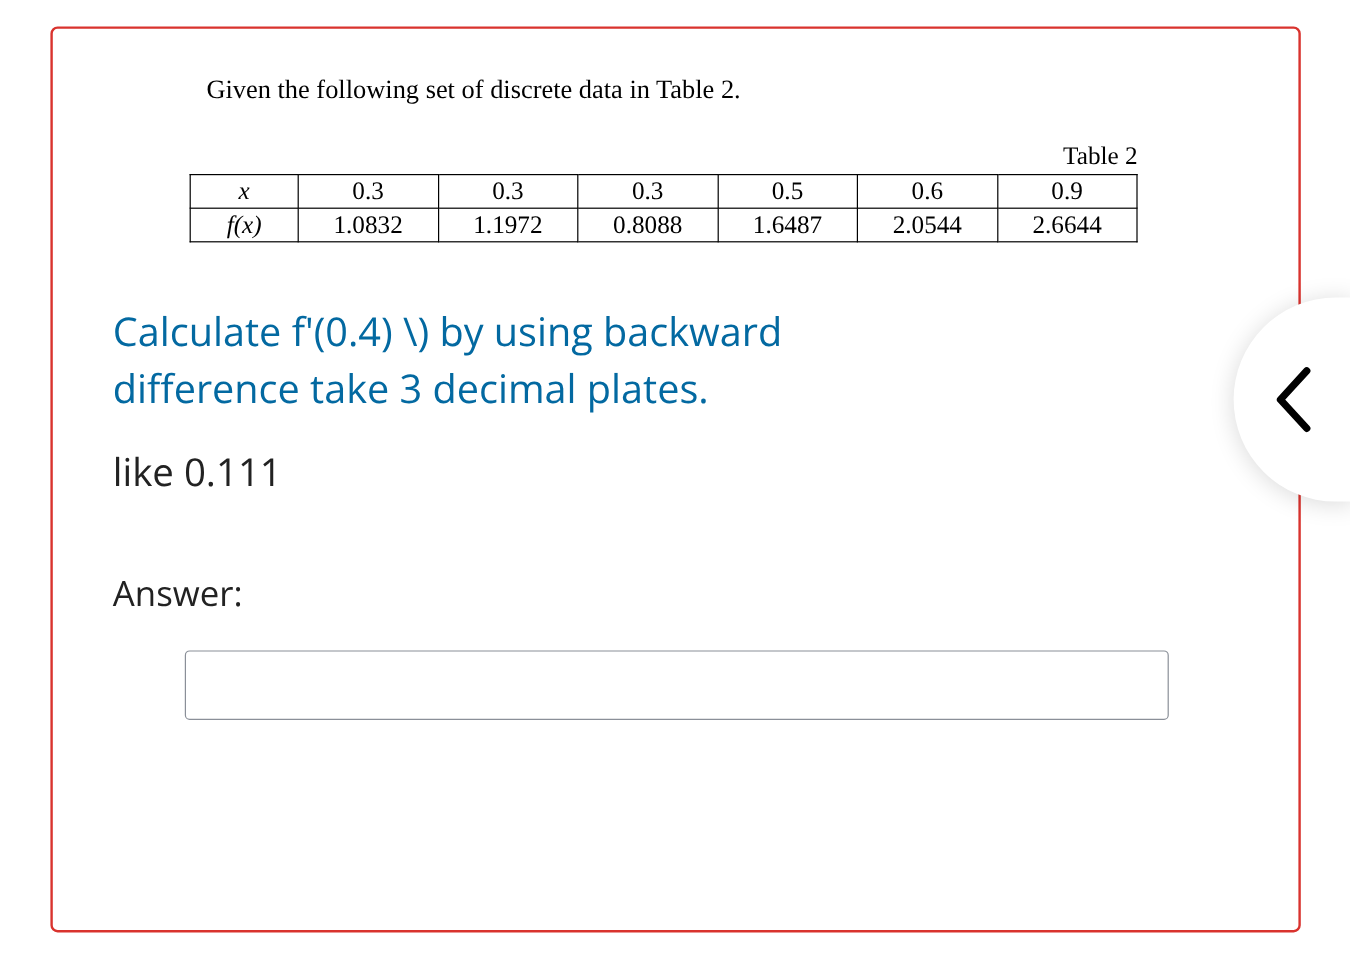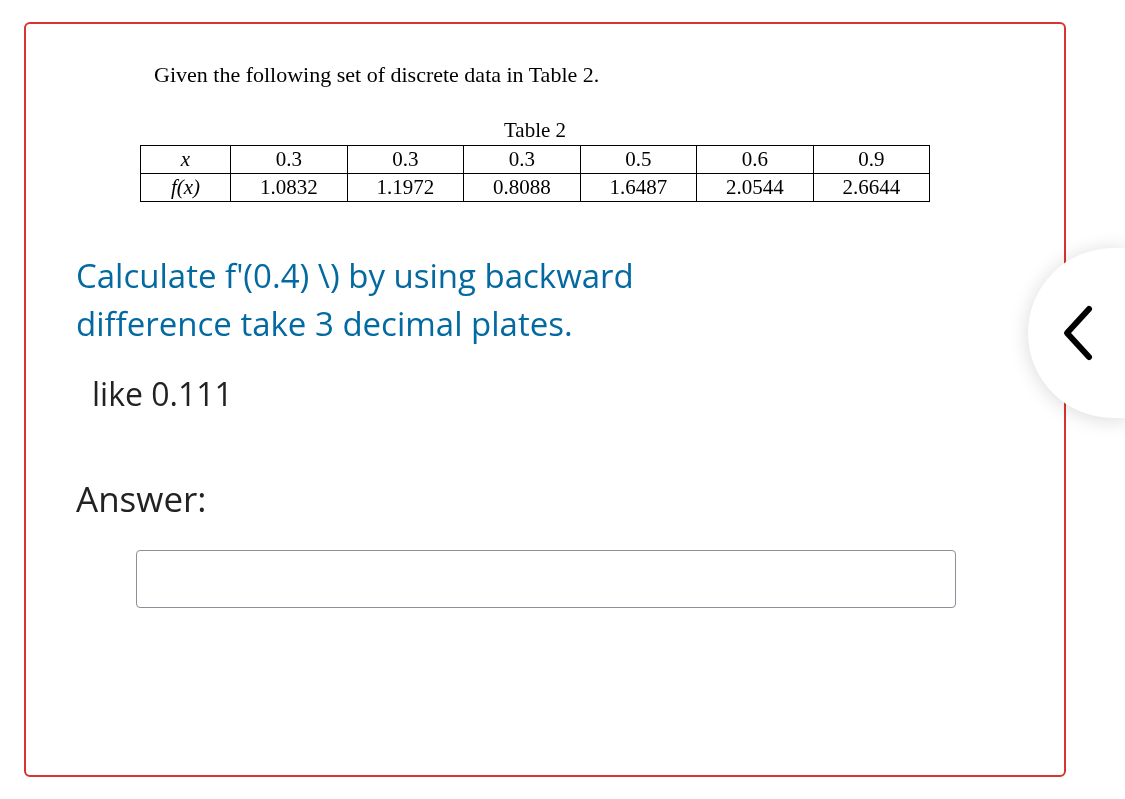--- a/index.html
+++ b/index.html
@@ -8,40 +8,40 @@
     padding: 0;
     background: #ffffff;
     font-family: "Times New Roman", Times, serif;
     width: 1125px;
     height: 799px;
     position: relative;
     overflow: hidden;
   }
   .card {
     position: absolute;
-    left: 24px;
+    left: 42px;
     top: 22px;
     width: 1042px;
     height: 755px;
     border: 2px solid #d9332e;
     border-radius: 6px;
     background: #fff;
     padding: 38px 50px 30px 50px;
   }
   .intro {
     font-size: 22px;
     color: #000;
     margin: 0 0 30px 78px;
   }
   .table-wrap {
     margin: 0 0 50px 64px;
     width: 790px;
   }
   .table-caption {
-    text-align: center;
+    text-align: right;
     font-size: 21px;
     margin-bottom: 2px;
   }
   table.data {
     border-collapse: collapse;
     width: 100%;
     font-size: 21px;
   }
   table.data td {
     border: 1.5px solid #000;
@@ -57,25 +57,25 @@
     font-family: "Segoe UI", "Open Sans", Arial, sans-serif;
     font-size: 33px;
     color: #0369a1;
     line-height: 1.45;
     margin: 0 0 24px 0;
   }
   .like {
     font-family: "Segoe UI", "Open Sans", Arial, sans-serif;
     font-size: 32px;
     color: #222;
-    margin: 0 0 60px 16px;
+    margin: 0 0 60px 0;
   }
   .answer-label {
     font-family: "Segoe UI", "Open Sans", Arial, sans-serif;
-    font-size: 35px;
+    font-size: 29px;
     color: #222;
     margin: 0 0 28px 0;
   }
   .answer-input {
     display: block;
     width: 820px;
     height: 58px;
     border: 1.5px solid #8a8f98;
     border-radius: 4px;
     background: #fff;

